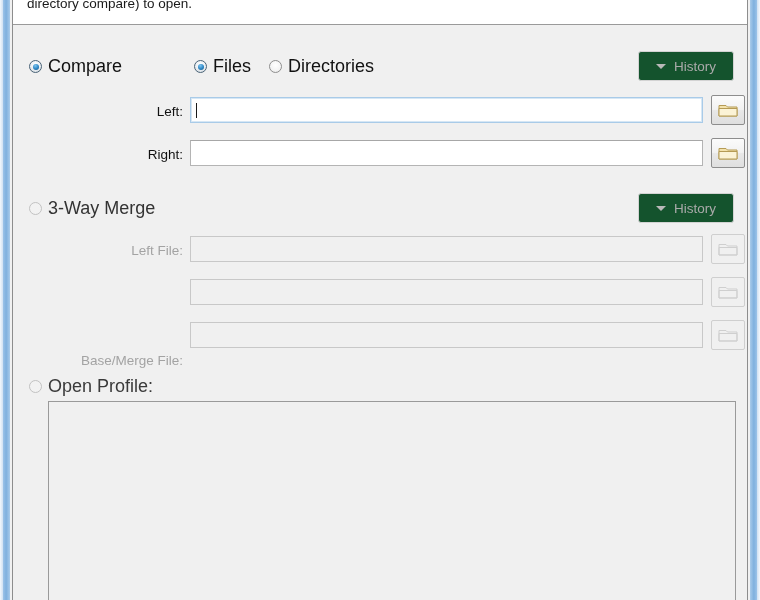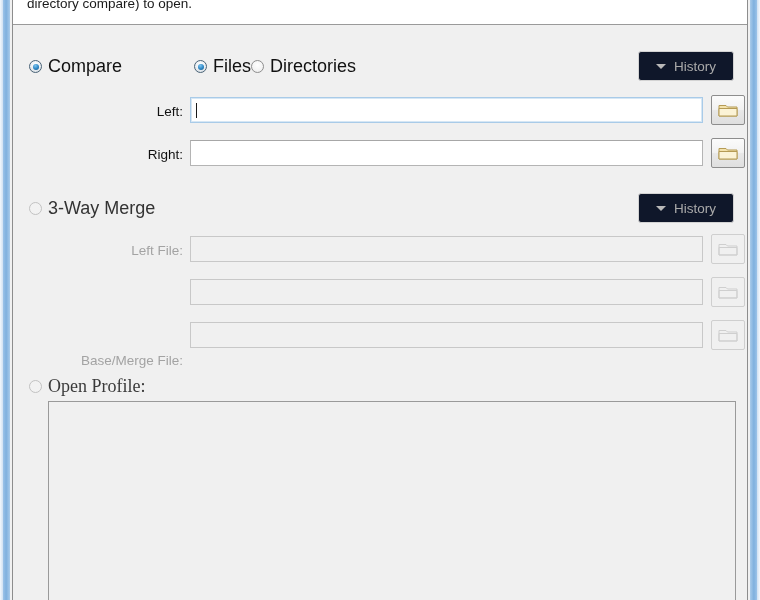--- a/index.html
+++ b/index.html
@@ -207,21 +207,21 @@
   .folder-ico { width: 20px; height: 16px; display: block; }
 
   
   .history-btn {
     position: absolute;
     box-sizing: border-box;
     height: 30px;
     width: 96px;
     border: 1px solid #d3d3d3;
     border-radius: 3px;
-    background: #0f172a;
+    background: #14532d;
     display: flex;
     align-items: center;
     justify-content: center;
     gap: 8px;
     color: #aaaaaa;
     font-size: 13.5px;
   }
   .history-btn .arrow {
     width: 0; height: 0;
     border-left: 5px solid transparent;
@@ -295,21 +295,21 @@
         </label>
       </div>
 
       <div class="row" style="left:181px; top:31px;">
         <label class="radio">
           <span class="dot on"></span>
           <span class="lbl">Files</span>
         </label>
       </div>
 
-      <div class="row" style="left:238px; top:31px;">
+      <div class="row" style="left:256px; top:31px;">
         <label class="radio">
           <span class="dot off"></span>
           <span class="lbl">Directories</span>
         </label>
       </div>
 
       <div class="history-btn" style="left:625px; top:26px;">
         <span class="arrow"></span>
         <span>History</span>
       </div>
@@ -368,21 +368,21 @@
       <div class="browse-btn disabled" style="left:698px; top:295px;">
         <svg class="folder-ico" viewBox="0 0 20 16">
           <path d="M1 3.5 L1 14 L19 14 L19 5 L9.5 5 L8 3.5 Z" fill="none" stroke="#cfcfcf" stroke-width="1"></path>
           <path d="M1 6.5 L19 6.5 L19 14 L1 14 Z" fill="none" stroke="#cfcfcf" stroke-width="1"></path>
         </svg>
       </div>
 
       <div class="row" style="left:16px; top:351px;">
         <label class="radio disabled">
           <span class="dot dis"></span>
-          <span class="lbl" style="color:#3a3a3a;font-family:Liberation Serif, serif;">Open Profile:</span>
+          <span class="lbl" style="color:#3a3a3a;">Open Profile:</span>
         </label>
       </div>
 
       <div class="table-wrap" style="left:35px; top:376px; width:688px; bottom:-2px;">
         <div class="table-body"></div>
       </div>
 
     </div>
   </div>
 </div>

